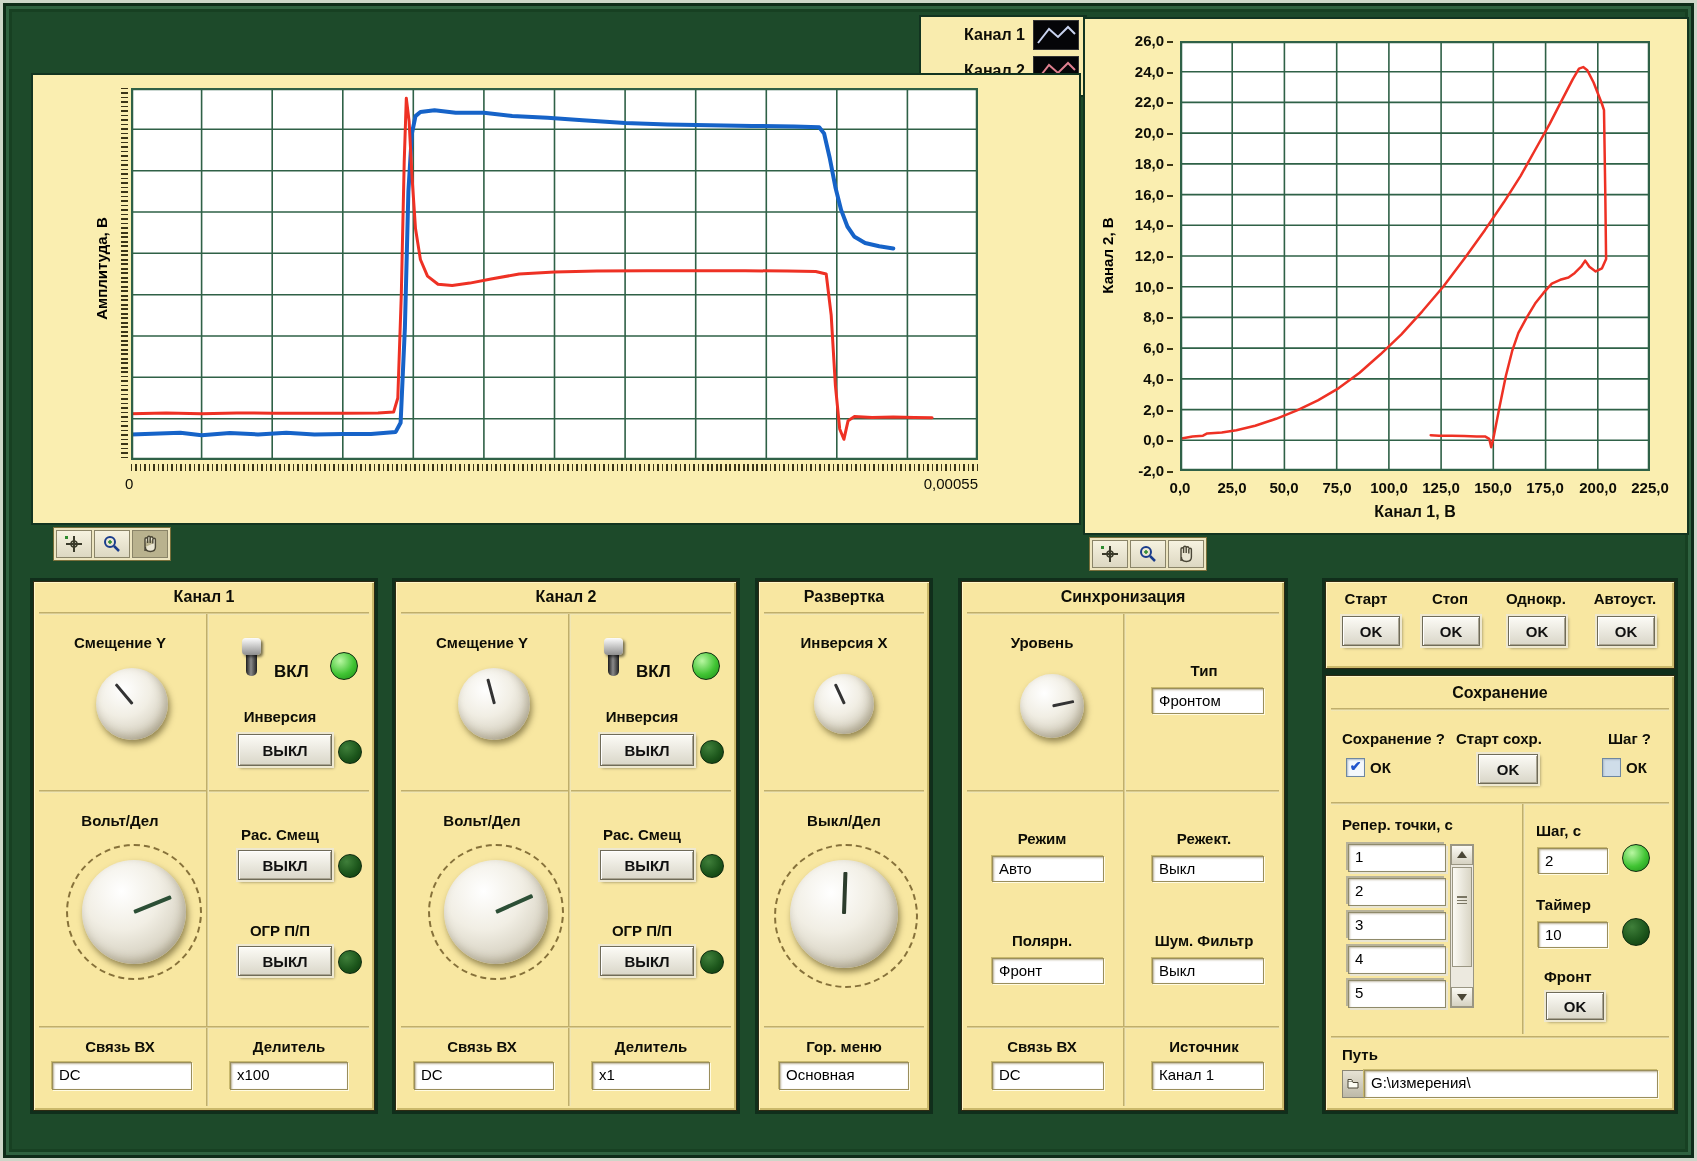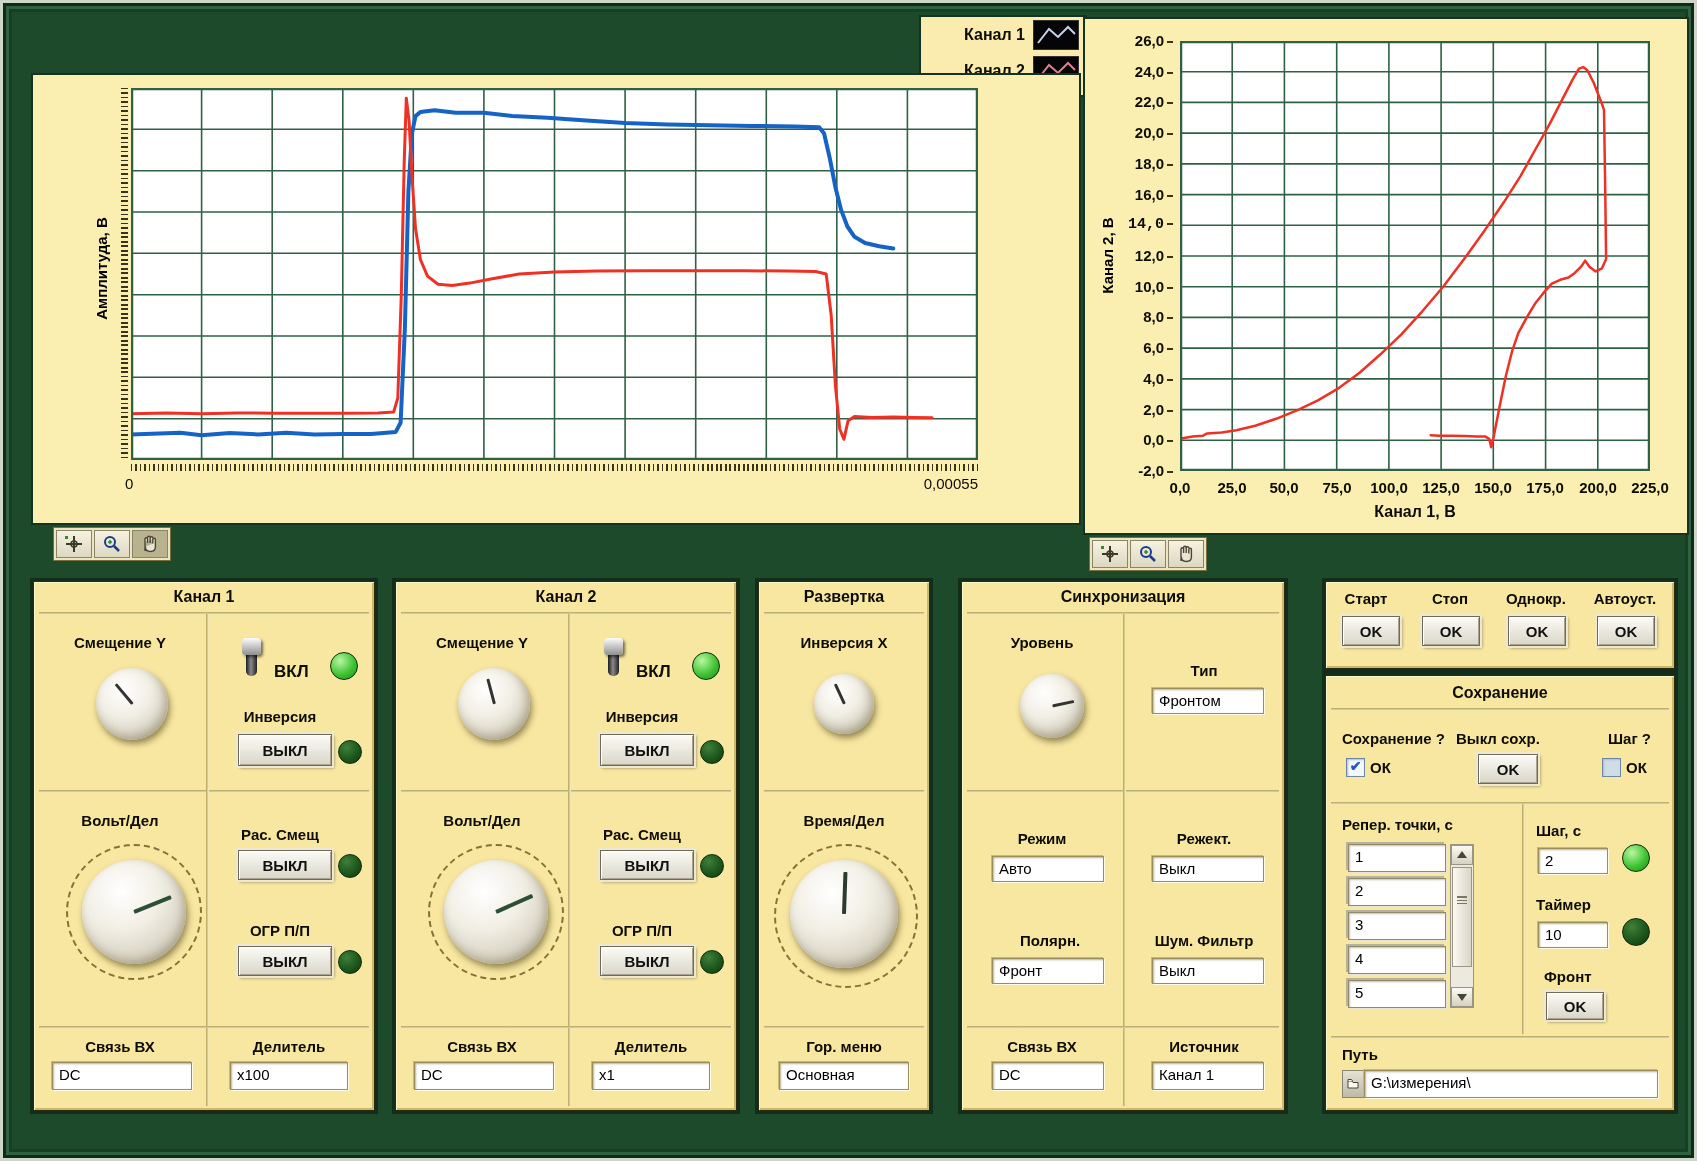--- a/index.html
+++ b/index.html
@@ -121,21 +121,21 @@
 
   <div class="chartbox" style="left:1082px;top:16px;width:602px;height:514px;">
     <div class="rot" style="left:-33px;top:228px;width:110px;">Канал 2, В</div>
     <div class="abs" style="left:30px;top:0;width:58px;height:514px;">
       <span class="ytick" style="top:22px;">26,0</span>
       <span class="ytick" style="top:53px;">24,0</span>
       <span class="ytick" style="top:83px;">22,0</span>
       <span class="ytick" style="top:114px;">20,0</span>
       <span class="ytick" style="top:145px;">18,0</span>
       <span class="ytick" style="top:176px;">16,0</span>
-      <span class="ytick" style="top:206px;font-family:Liberation Mono, monospace;">14,0</span>
+      <span class="ytick" style="top:206px;">14,0</span>
       <span class="ytick" style="top:237px;">12,0</span>
       <span class="ytick" style="top:268px;">10,0</span>
       <span class="ytick" style="top:298px;">8,0</span>
       <span class="ytick" style="top:329px;">6,0</span>
       <span class="ytick" style="top:360px;">4,0</span>
       <span class="ytick" style="top:391px;">2,0</span>
       <span class="ytick" style="top:421px;">0,0</span>
       <span class="ytick" style="top:452px;">-2,0</span>
     </div>
     <svg class="plot" style="left:95px;top:22px;width:470px;height:430px;" viewBox="0 0 470 430">
@@ -252,21 +252,21 @@
 
   <div class="panel" style="left:755px;top:578px;width:170px;height:528px;">
     <div class="lbl ctr" style="left:0;top:6px;width:100%;font-size:16px;">Развертка</div>
     <div class="hsep" style="top:30px;"></div>
         <div class="hsep" style="top:208px;"></div>
         <div class="hsep" style="top:444px;"></div>
     <div class="lbl ctr" style="left:0;top:52px;width:100%;">Инверсия X</div>
     <div class="knob" style="left:55px;top:92px;width:60px;height:60px;">
       <div class="pointer" style="width: 3px; height: 22px; left: calc(50% - 1.5px); top: calc(50% - 22px); background: rgb(51, 51, 51); transform: rotate(-25deg);"></div>
     </div>
-    <div class="lbl ctr" style="left:0;top:230px;width:100%;">Время/Дел</div>
+    <div class="lbl ctr" style="left:0;top:230px;width:100%;">Выкл/Дел</div>
     <div class="ring" style="left:15px;top:262px;width:140px;height:140px;"></div>
     <div class="knob" style="left:31px;top:278px;width:108px;height:108px;">
       <div class="pointer" style="width: 4px; height: 42px; left: calc(50% - 2px); top: calc(50% - 42px); background: rgb(44, 60, 44); transform: rotate(2deg);"></div>
     </div>
     <div class="lbl ctr" style="left:0;top:456px;width:100%;">Гор. меню</div>
     <div class="field" style="left:20px;top:480px;width:130px;height:28px;">Основная</div>
   </div>
 
   <div class="panel" style="left:958px;top:578px;width:322px;height:528px;">
     <div class="lbl ctr" style="left:0;top:6px;width:100%;font-size:16px;">Синхронизация</div>
@@ -278,21 +278,21 @@
     <div class="lbl ctr" style="left:0;top:52px;width:160px;">Уровень</div>
     <div class="knob" style="left:58px;top:92px;width:64px;height:64px;">
       <div class="pointer" style="width: 3px; height: 22px; left: calc(50% - 1.5px); top: calc(50% - 22px); background: rgb(51, 51, 51); transform: rotate(78deg);"></div>
     </div>
     <div class="lbl ctr" style="left:162px;top:80px;width:160px;">Тип</div>
     <div class="field" style="left:190px;top:106px;width:112px;height:26px;">Фронтом</div>
     <div class="lbl ctr" style="left:0;top:248px;width:160px;">Режим</div>
     <div class="field" style="left:30px;top:274px;width:112px;height:26px;">Авто</div>
     <div class="lbl ctr" style="left:162px;top:248px;width:160px;">Режект.</div>
     <div class="field" style="left:190px;top:274px;width:112px;height:26px;">Выкл</div>
-    <div class="lbl ctr" style="left:8px;top:350px;width:160px;">Полярн.</div>
+    <div class="lbl ctr" style="left:0;top:350px;width:160px;">Полярн.</div>
     <div class="field" style="left:30px;top:376px;width:112px;height:26px;">Фронт</div>
     <div class="lbl ctr" style="left:162px;top:350px;width:160px;">Шум. Фильтр</div>
     <div class="field" style="left:190px;top:376px;width:112px;height:26px;">Выкл</div>
     <div class="lbl ctr" style="left:0;top:456px;width:160px;">Связь ВХ</div>
     <div class="field" style="left:30px;top:480px;width:112px;height:28px;">DC</div>
     <div class="lbl ctr" style="left:162px;top:456px;width:160px;">Источник</div>
     <div class="field" style="left:190px;top:480px;width:112px;height:28px;">Канал 1</div>
   </div>
 
   <div class="panel" style="left:1322px;top:578px;width:348px;height:86px;">
@@ -305,21 +305,21 @@
     <div class="lbl ctr" style="left:256px;top:8px;width:86px;">Автоуст.</div>
     <div class="btn3d" style="left:271px;top:34px;width:56px;height:28px;">OK</div>
   </div>
 
   <div class="panel" style="left:1322px;top:672px;width:348px;height:434px;">
     <div class="lbl ctr" style="left:0;top:8px;width:100%;font-size:16px;">Сохранение</div>
     <div class="hsep" style="top:32px;"></div>
     <div class="lbl" style="left:16px;top:54px;">Сохранение ?</div>
     <div class="chk checked" style="left:20px;top:82px;">✔</div>
     <div class="lbl" style="left:44px;top:83px;">ОК</div>
-    <div class="lbl" style="left:130px;top:54px;">Выкл сохр.</div>
+    <div class="lbl" style="left:130px;top:54px;">Старт сохр.</div>
     <div class="btn3d" style="left:152px;top:78px;width:58px;height:28px;">OK</div>
     <div class="lbl" style="left:282px;top:54px;">Шаг ?</div>
     <div class="chk" style="left:276px;top:82px;"></div>
     <div class="lbl" style="left:300px;top:83px;">ОК</div>
     <div class="hsep" style="top:126px;"></div>
     <div class="vsep" style="left:196px;top:128px;height:230px;"></div>
     <div class="lbl" style="left:16px;top:140px;">Репер. точки, с</div>
     <div class="lrow" style="left:22px;top:168px;">1</div>
     <div class="lrow" style="left:22px;top:202px;">2</div>
     <div class="lrow" style="left:22px;top:236px;">3</div>

